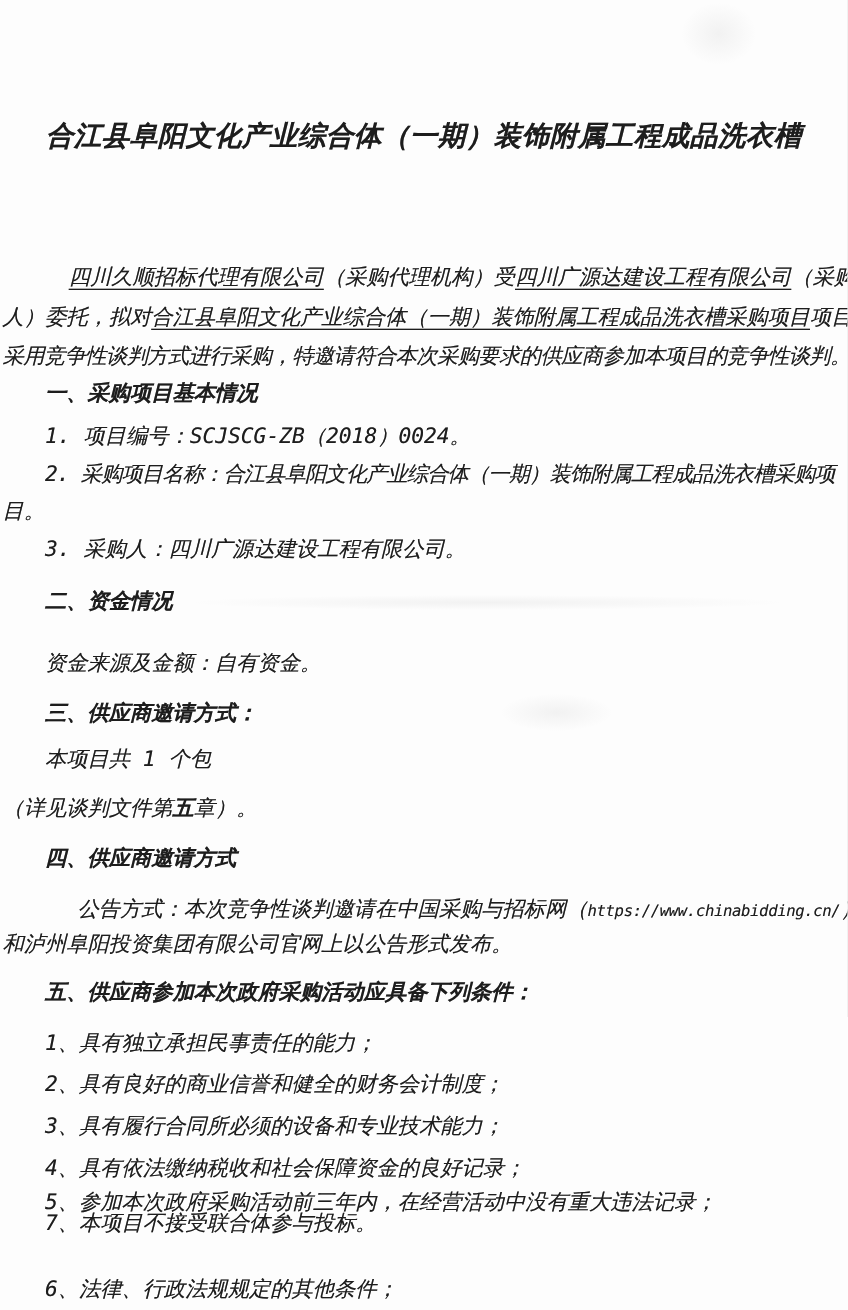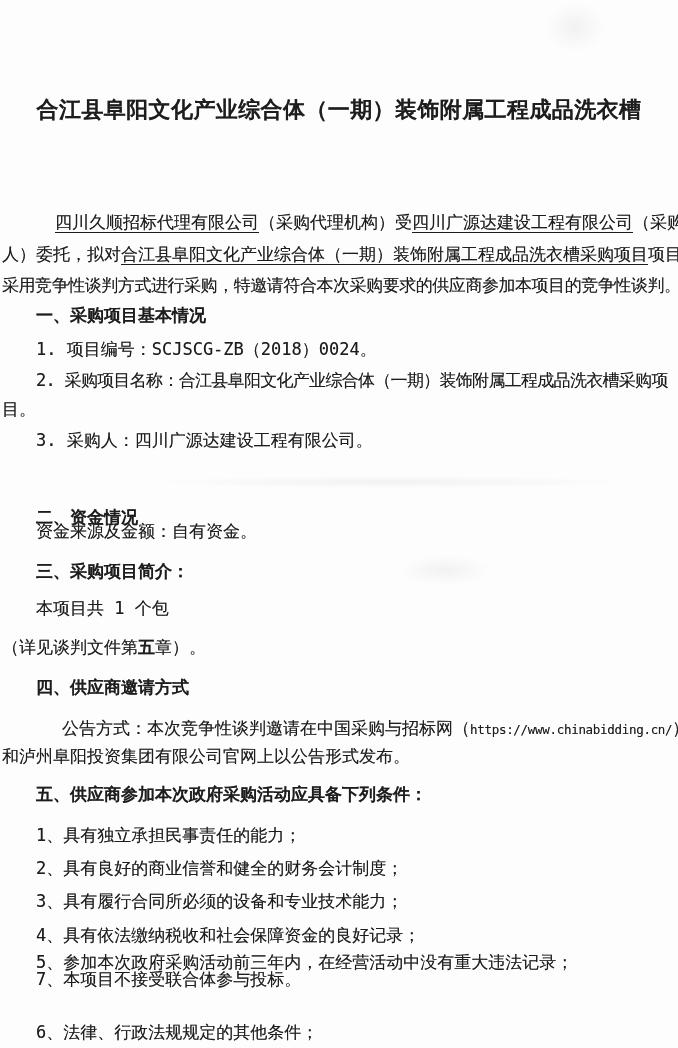--- a/index.html
+++ b/index.html
@@ -12,20 +12,21 @@
     overflow: hidden;
     font-family: "DejaVu Sans Mono", "Liberation Serif", serif;
     color: #1d1d1d;
   }
   .ln {
     position: absolute;
     white-space: nowrap;
     font-size: 17px;
     line-height: 22px;
     text-shadow: 0 0 0.5px rgba(40,40,40,0.55);
+    font-style: italic;
   }
   .title {
     left: 0;
     width: 100%;
     text-align: center;
     font-size: 22px;
     line-height: 30px;
     font-weight: bold;
     letter-spacing: 0.4px;
   }
@@ -63,24 +64,24 @@
   <div class="ln m0" style="top:243px;"><span>人）委托，拟对</span><span class="u">合江县阜阳文化产业综合体（一期）装饰附属工程成品洗衣槽采购项目</span><span>项目</span></div>
 
   <div class="ln m0 tight" style="top:274px;">采用竞争性谈判方式进行采购，特邀请符合本次采购要求的供应商参加本项目的竞争性谈判。</div>
 
   <div class="ln m1 b" style="top:304px;">一、采购项目基本情况</div>
   <div class="ln m1" style="top:338px;">1. 项目编号：SCJSCG-ZB（2018）0024。</div>
   <div class="ln m1 tight2" style="top:369px;">2. 采购项目名称：合江县阜阳文化产业综合体（一期）装饰附属工程成品洗衣槽采购项</div>
   <div class="ln m0" style="top:398px;">目。</div>
   <div class="ln m1" style="top:429px;">3. 采购人：四川广源达建设工程有限公司。</div>
 
-  <div class="ln m1 b" style="top:506px;">二、资金情况</div>
+  <div class="ln m1 b" style="top:470px;">二、资金情况</div>
   <div class="ln m1" style="top:520px;">资金来源及金额：自有资金。</div>
 
-  <div class="ln m1 b" style="top:560px;">三、采购项目简介：</div>
+  <div class="ln m1 b" style="top:560px;">三、供应商邀请方式：</div>
   <div class="ln m1" style="top:597px;">本项目共 1 个包</div>
   <div class="ln m0" style="top:636px;"><span>（详见谈判文件第</span><span class="b">五</span><span>章）。</span></div>
 
   <div class="ln m1 b" style="top:676px;">四、供应商邀请方式</div>
   <div class="ln m1" style="top:717px;margin-left:26px;"><span>公告方式：本次竞争性谈判邀请在中国采购与招标网（</span><span class="url">https://www.chinabidding.cn/</span><span>）</span></div>
   <div class="ln m0" style="top:745px;">和泸州阜阳投资集团有限公司官网上以公告形式发布。</div>
 
   <div class="ln m1 b" style="top:783px;">五、供应商参加本次政府采购活动应具备下列条件：</div>
   <div class="ln m1" style="top:824px;">1、具有独立承担民事责任的能力；</div>
   <div class="ln m1" style="top:857px;">2、具有良好的商业信誉和健全的财务会计制度；</div>

